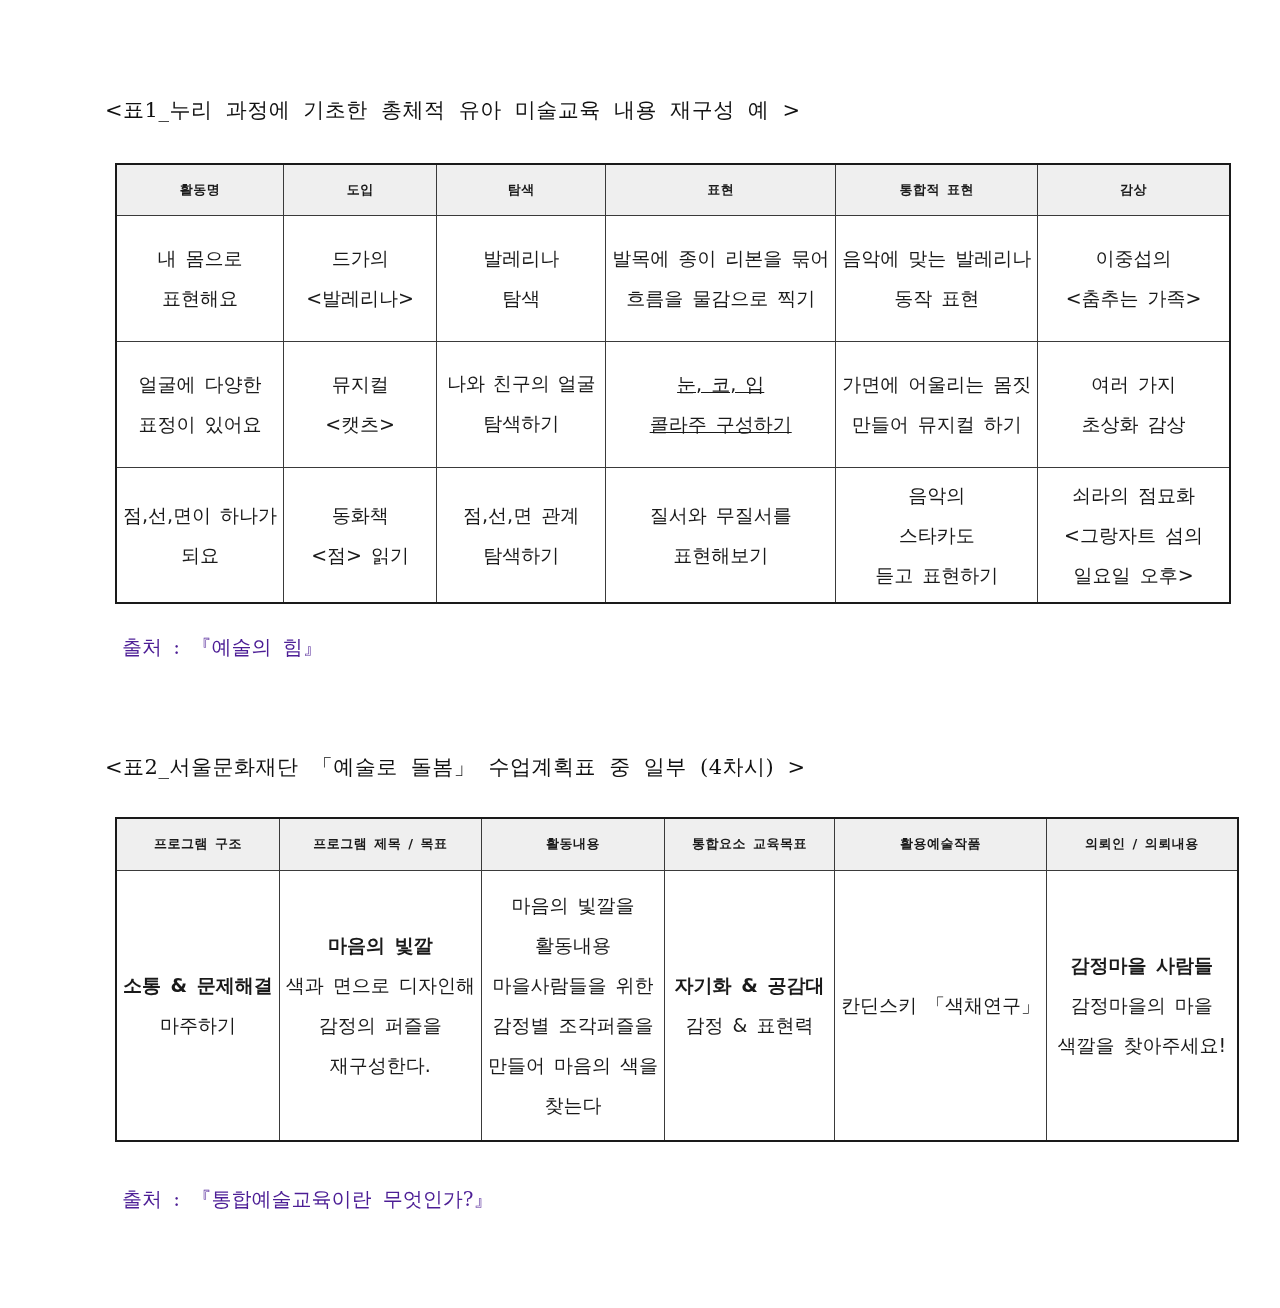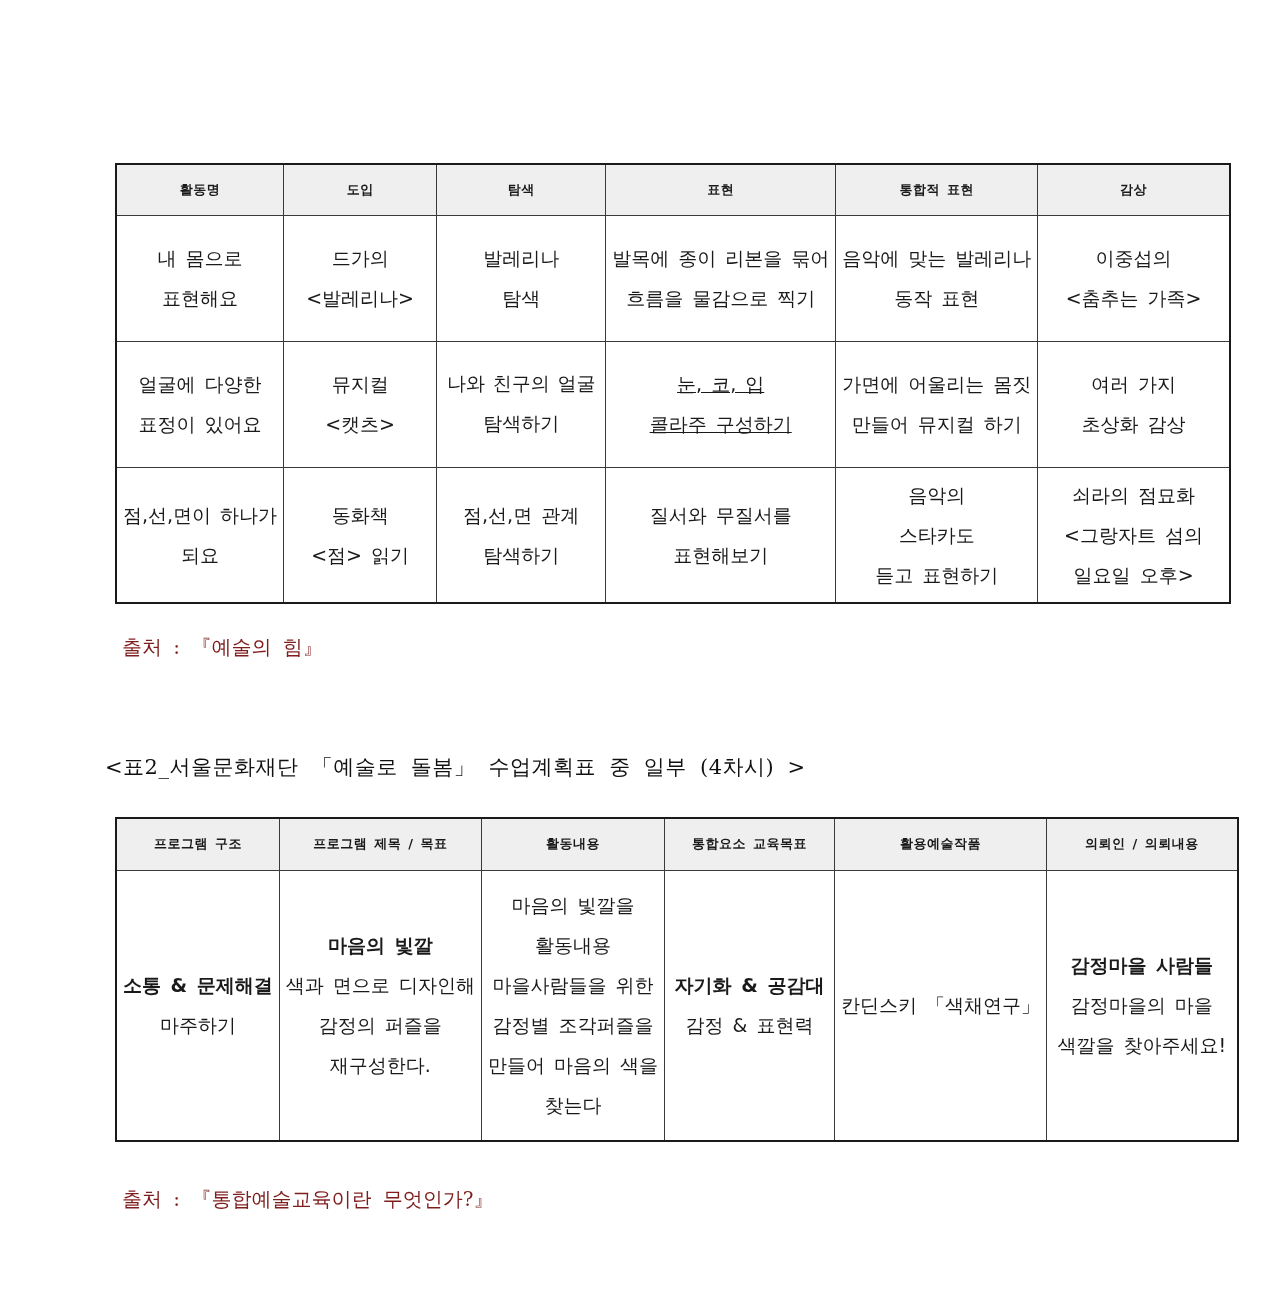--- a/index.html
+++ b/index.html
@@ -27,21 +27,21 @@
     letter-spacing: 0.5px;
     word-spacing: 6px;
     color: #111;
     white-space: nowrap;
   }
   .source {
     position: absolute;
     font-family: "DejaVu Serif", serif;
     font-size: 20px;
     word-spacing: 5px;
-    color: #7f1d1d;
+    color: #4c1d95;
     white-space: nowrap;
   }
   .table-wrap { position: absolute; }
   table.grid {
     border-collapse: collapse;
     table-layout: fixed;
     border: 2px solid var(--border-outer);
   }
   table.grid th, table.grid td {
     border: 1px solid var(--border-inner);
@@ -62,20 +62,21 @@
     word-spacing: 3px;
   }
   .cell-line { line-height: 40px; white-space: nowrap; }
   .cell-line.bold { font-weight: bold; }
 </style>
 </head>
 <body>
 
 <div class="page">
 
+  <div class="caption" style="left:105px; top:96px;">&lt;표1_누리 과정에 기초한 총체적 유아 미술교육 내용 재구성 예 &gt;</div>
 
   <div class="table-wrap" style="left:115px; top:163px;">
       <table class="grid">
         <colgroup>
           <col style="width: 167px;">
           <col style="width: 153px;">
           <col style="width: 169px;">
           <col style="width: 213px;">
           <col style="width: 184px;">
           <col style="width: 192px;">

